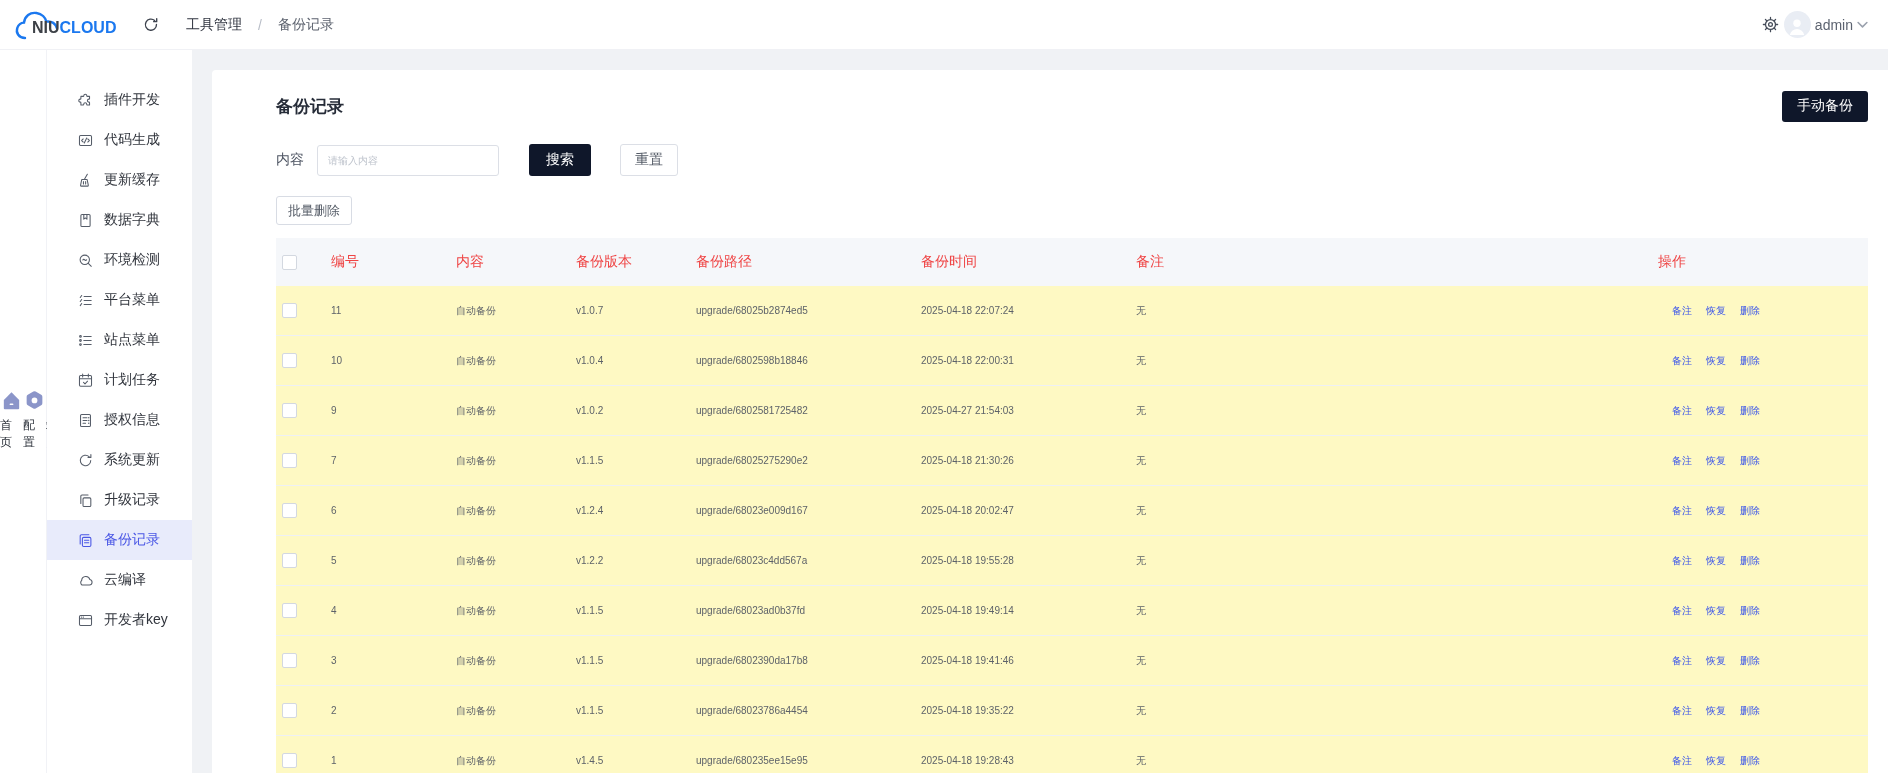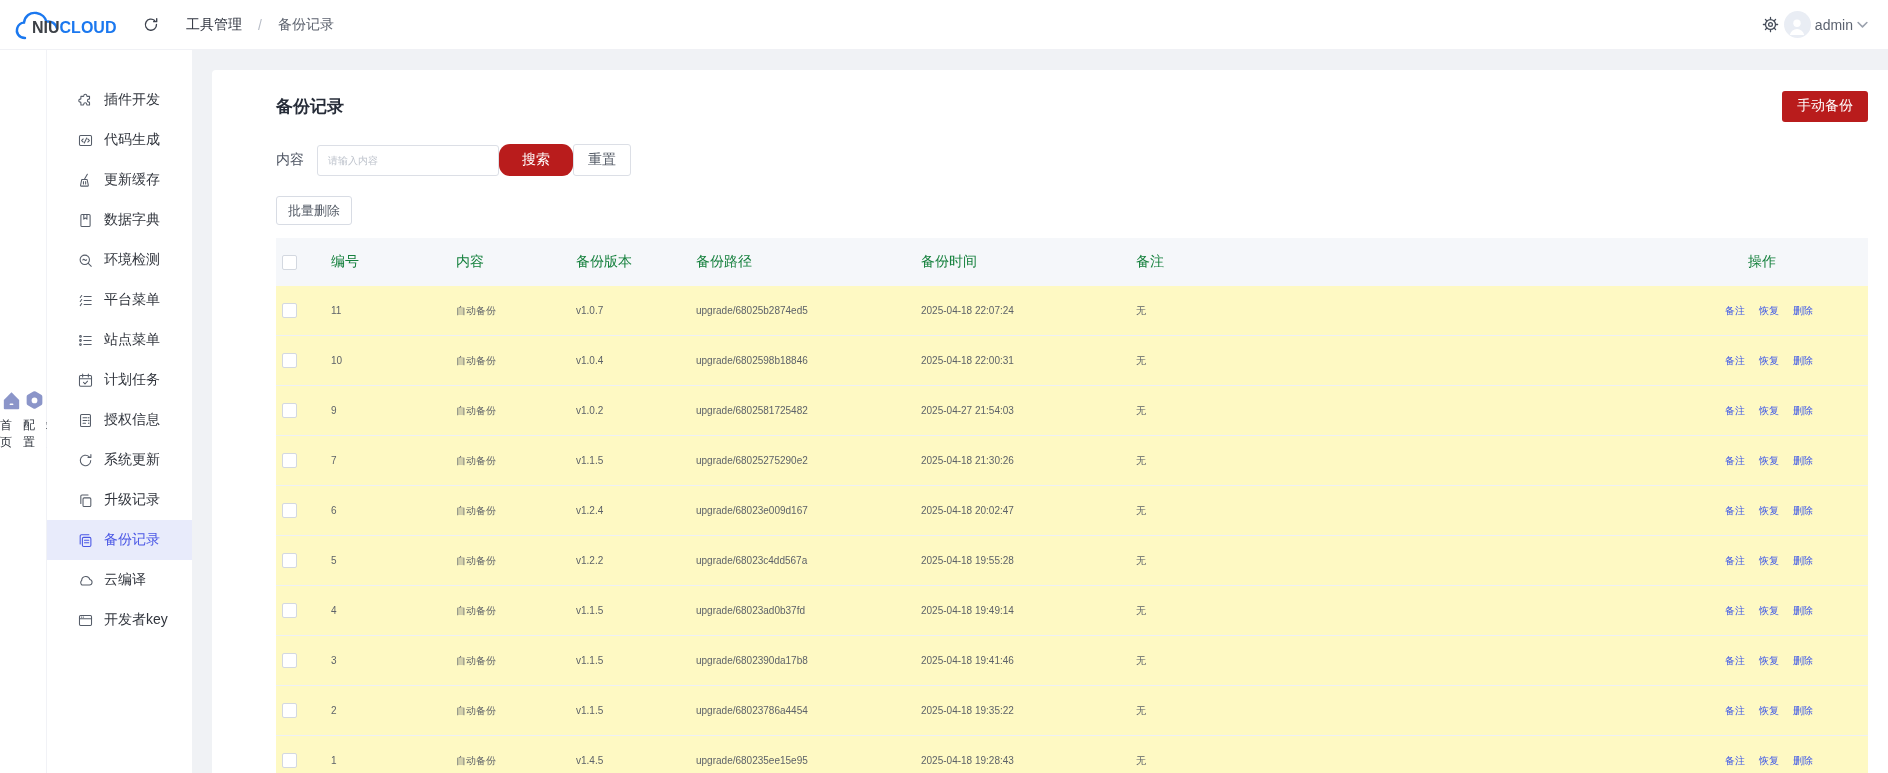--- a/index.html
+++ b/index.html
@@ -41,43 +41,43 @@
   .snav-item.active { background:#e8ebfb; color:#4a57e5; }
   .snav-item.active svg { color:#4a57e5; }
 
   .content { flex:1; padding:20px 0 0 20px; }
   .card { background:#fff; border-radius:4px 0 0 0; height:100%; padding:20px 20px 0 64px; }
 
   .card-head { display:flex; justify-content:space-between; align-items:center; height:32px; }
   .page-title { font-size:17px; font-weight:600; color:#262c38; }
   .btn { border:none; border-radius:3px; font-size:14px; cursor:pointer;
     font-family:"Liberation Sans","DejaVu Sans",sans-serif; }
-  .btn-primary { background:#b91c1c; color:#fff; height:31px; padding:0 15px; }
+  .btn-primary { background:#0f172a; color:#fff; height:31px; padding:0 15px; }
   .btn-plain { background:#fff; border:1px solid #dcdfe6; color:#545b66; }
 
   .filter-row { margin-top:22px; display:flex; align-items:center; height:32px; }
   .filter-label { font-size:14px; color:#4e5563; margin-right:13px; }
   .filter-input { width:182px; height:31px; border:1px solid #dcdfe6; border-radius:3px;
     padding:0 10px; font-size:10px; color:#333; outline:none;
     font-family:"Liberation Sans","DejaVu Sans",sans-serif; }
   .filter-input::placeholder { color:#bfc4cd; }
-  .btn-search { width:74px; height:32px;border-radius:11px; }
-  .btn-reset  { margin-left:0; width:58px; height:32px; font-size:14px; }
+  .btn-search { margin-left:30px; width:62px; height:32px; }
+  .btn-reset  { margin-left:29px; width:58px; height:32px; font-size:14px; }
   .btn-batch  { margin-top:20px; height:29px; padding:0 11px; font-size:13px; border-color:#d8dce4; }
 
   
   .table { margin-top:13px; }
   .t-head, .t-row { display:grid; grid-template-columns:55px 125px 120px 120px 225px 215px 1fr 210px;
     align-items:center; }
-  .t-head { background:#f5f7fa; height:48px; font-size:14px; color:#15803d; }
+  .t-head { background:#f5f7fa; height:48px; font-size:14px; color:#ef4444; }
   .t-row { height:50px; border-bottom:1px solid #eef0f5; font-size:10px; color:#5d6269; background:#fef9c3; }
   .cell-check { padding-left:6px; }
   .checkbox { width:15px; height:15px; border:1px solid #d3d8e0; border-radius:2px; background:#fff;
     display:inline-block; vertical-align:middle; cursor:pointer; }
-  .cell-actions { text-align:center; padding-right:2px; white-space:nowrap; }
+  .cell-actions { text-align:left; padding-right:2px; white-space:nowrap; }
   .row-link { color:#3d57e9; margin-left:14px; cursor:pointer; text-decoration:none; }
 </style>
 </head>
 <body>
 
 <svg width="0" height="0" style="position:absolute" aria-hidden="true">
   <defs>
     <symbol id="home-icon" viewBox="0 0 24 24">
       <path d="M4 11.5 12 3.5l8 8V20a1 1 0 0 1-1 1H5a1 1 0 0 1-1-1z" fill="currentColor"></path>
       <rect x="10" y="15" width="4" height="1.8" rx=".9" fill="#fff"></rect>

